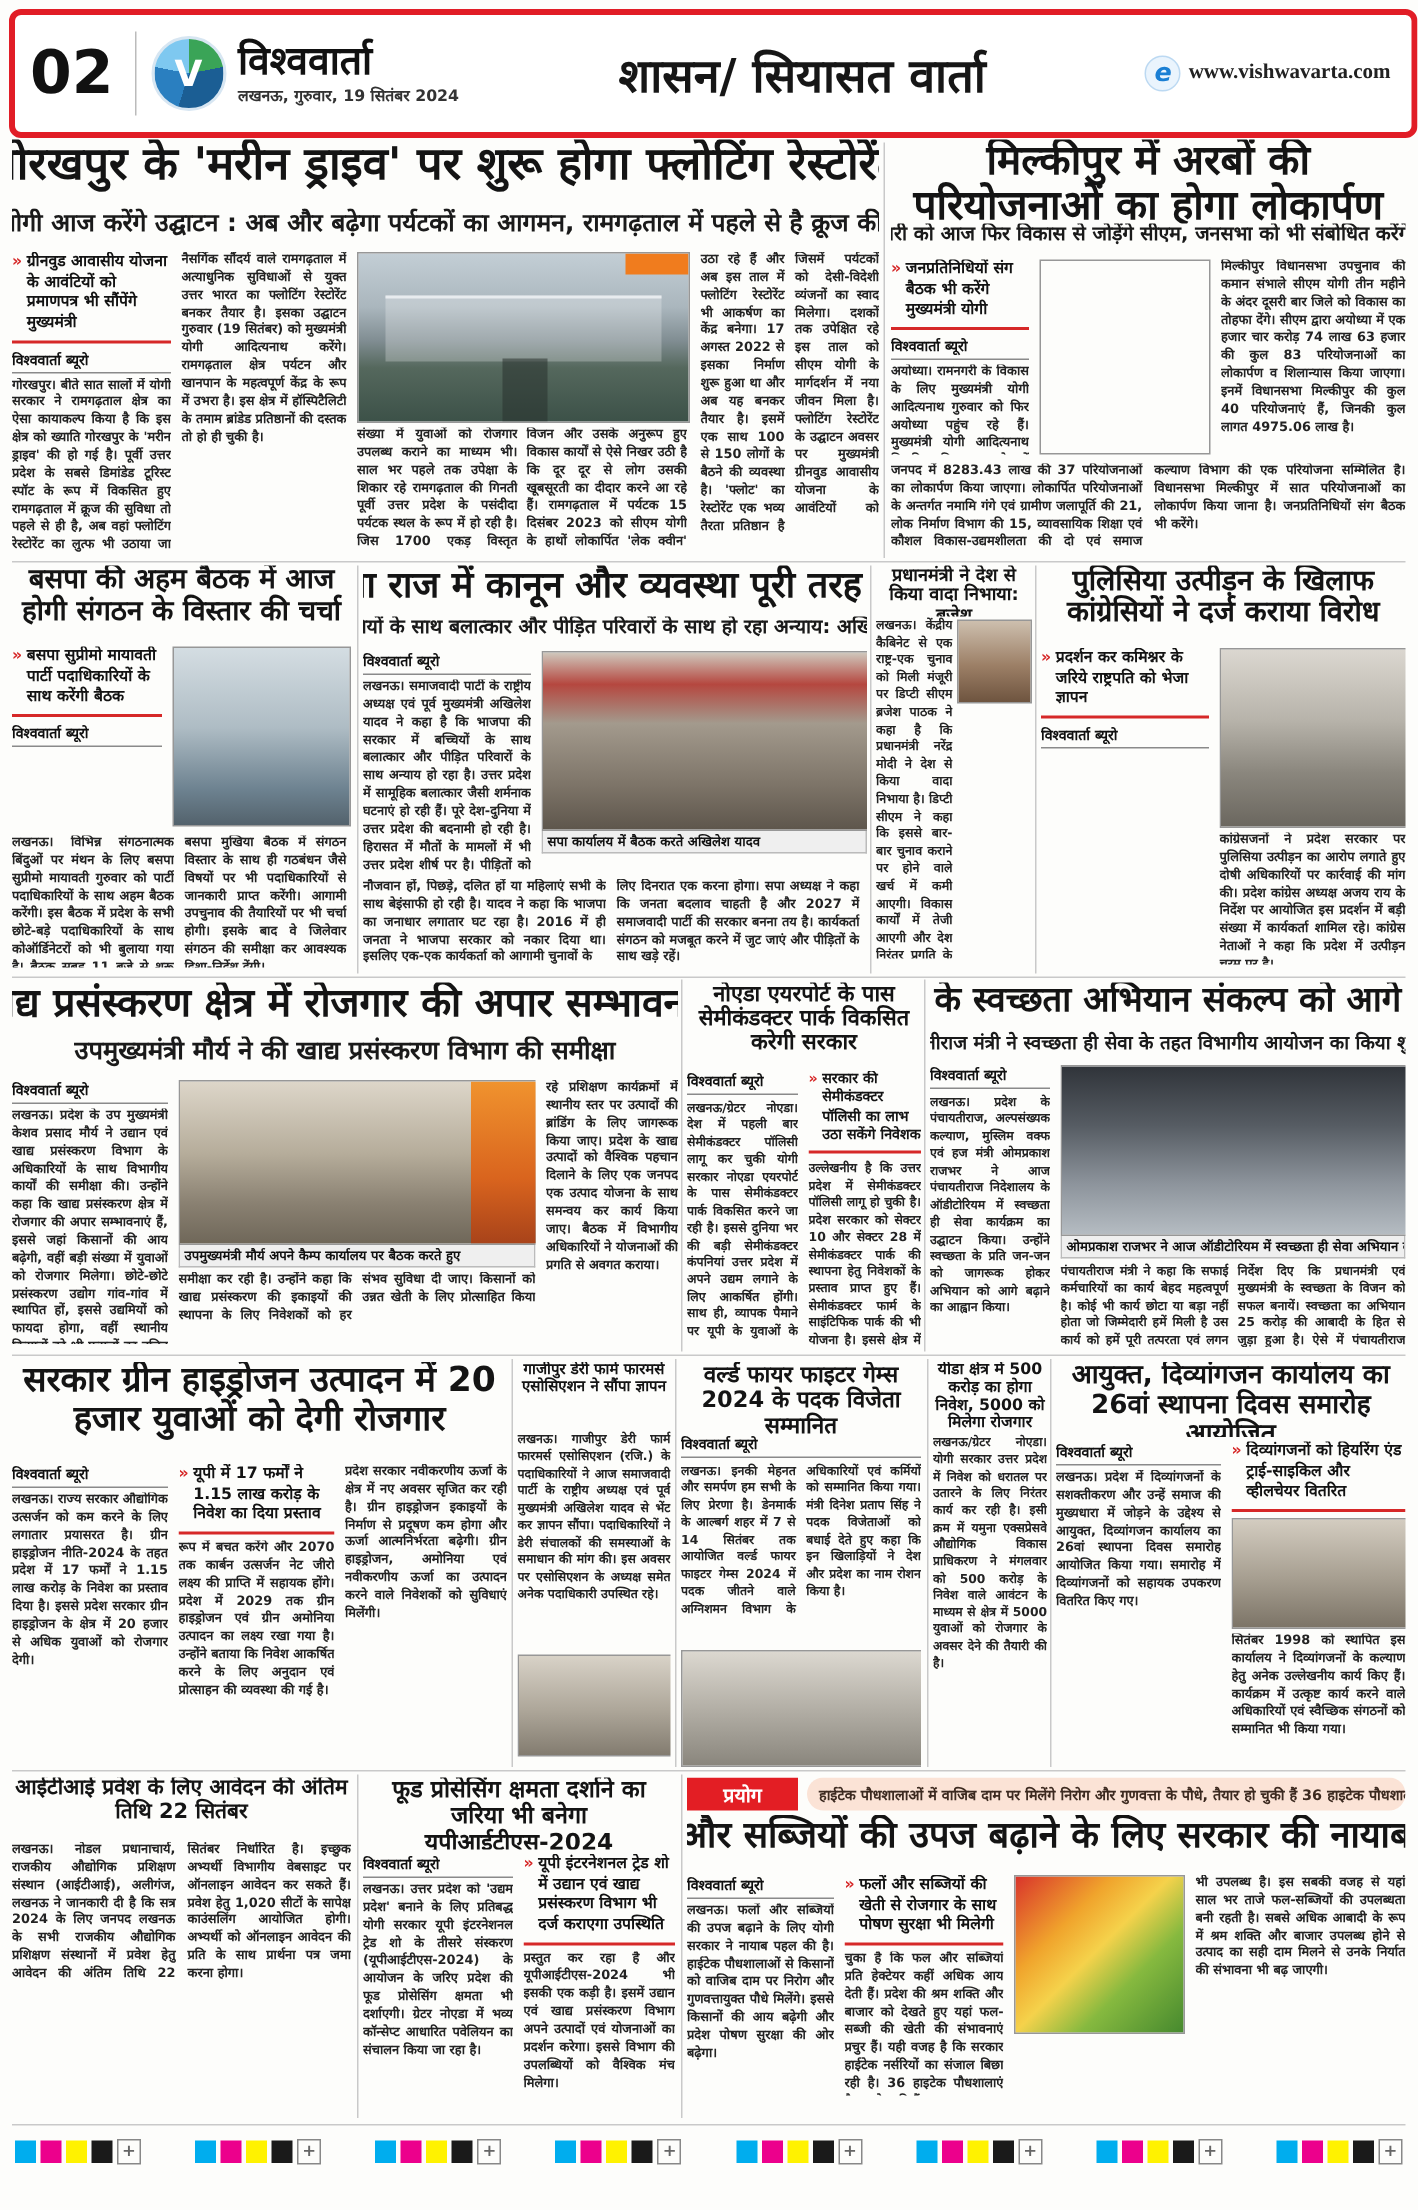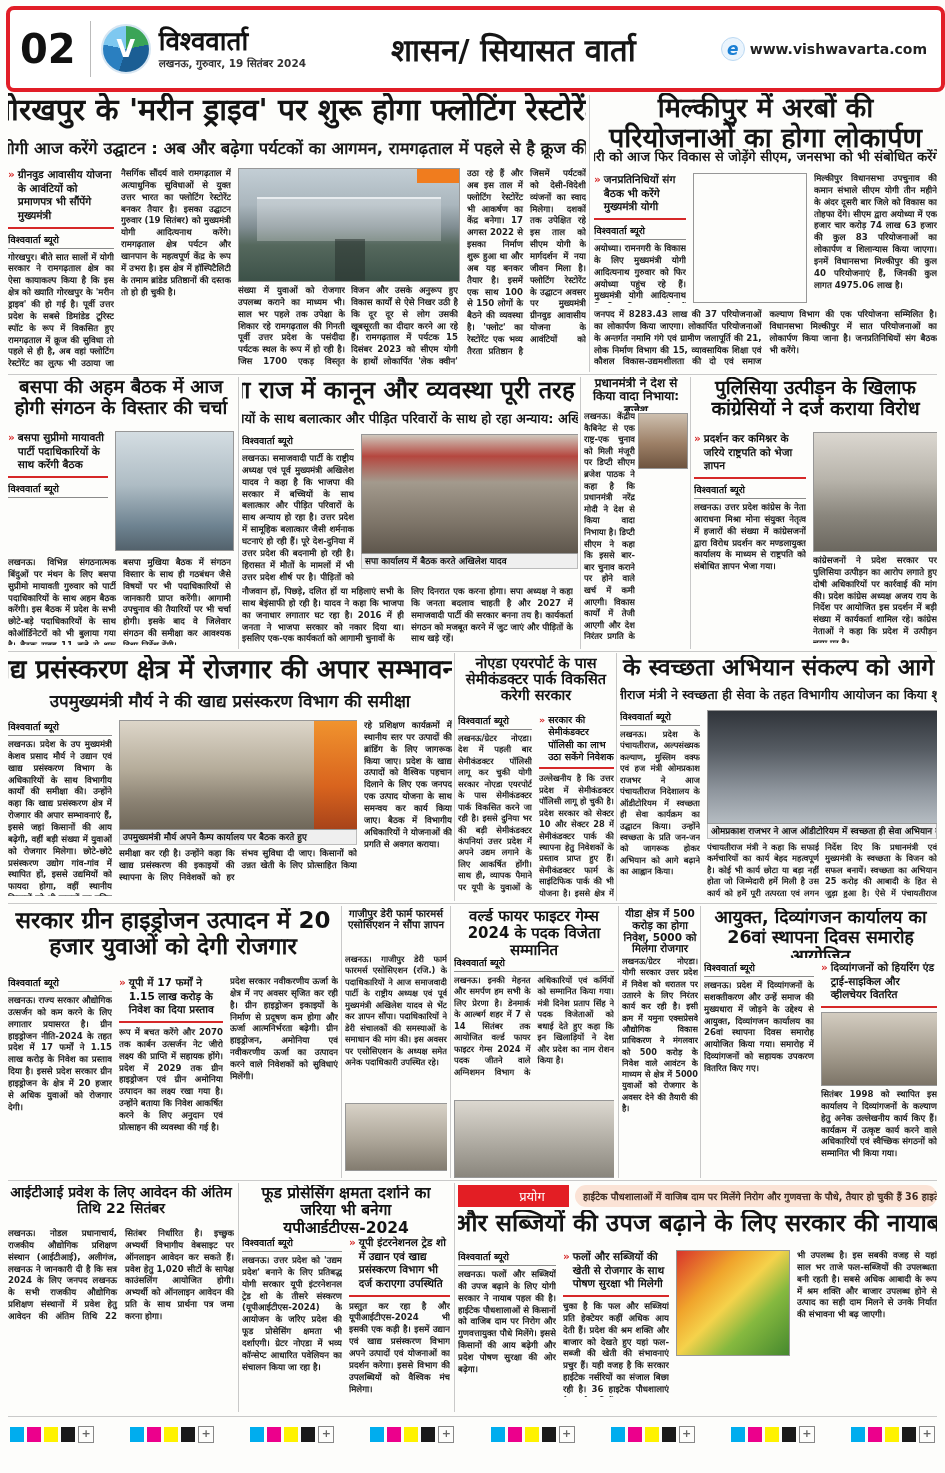--- a/index.html
+++ b/index.html
@@ -18,21 +18,21 @@
                display:flex;align-items:center;justify-content:center;
                color:#fff;font-weight:800;font-size:24px;border:2px solid #d7e6f2;}
   .brand-col{display:flex;flex-direction:column;gap:2px;}
   .brand{font-size:26px;font-weight:800;color:#111;line-height:1;}
   .edition{font-size:10.5px;font-weight:700;color:#333;}
   .section-title{flex:1;text-align:center;font-size:31px;font-weight:800;color:#161616;}
   .site{display:flex;align-items:center;gap:5px;padding-right:14px;}
   .eicon{width:22px;height:22px;border-radius:50%;background:#eaf4fd;color:#1a7fd4;
          font-weight:800;font-style:italic;font-size:17px;display:flex;align-items:center;
          justify-content:center;border:1px solid #bcd9f2;}
-  .url{font-size:14px;font-weight:800;color:#222;}
+  .url{font-size:14px;font-weight:800;color:#222;font-family:Liberation Serif, serif;}
   
   .vr{position:absolute;width:1px;background:#c9c9c9;}
   .hr{position:absolute;height:1px;background:#c9c9c9;left:8px;width:929px;}
   
   .hlw{display:flex;justify-content:center;overflow:hidden;}
   .hl{font-weight:800;color:#141414;white-space:nowrap;line-height:1.1;}
   .hl2{font-weight:800;color:#141414;text-align:center;line-height:1.12;overflow:hidden;}
   .sub{font-weight:700;color:#1a1a1a;white-space:nowrap;line-height:1.2;}
   
   .bt{font-size:8.6px;line-height:1.38;text-align:justify;color:#232323;overflow:hidden;font-weight:bold;}
@@ -40,22 +40,22 @@
           padding-bottom:2px;margin-bottom:3px;}
   .bullet{display:flex;gap:3px;font-weight:700;font-size:10.5px;line-height:1.3;color:#131313;
           border-bottom:2.5px solid #d62828;padding-bottom:4px;margin-bottom:4px;}
   .chev{color:#d62828;font-weight:800;flex:none;}
   .photo{border:1px solid #979797;position:relative;overflow:hidden;flex:none;}
   .cap{font-size:8.8px;font-weight:700;background:#efefef;border:1px solid #bbb;border-top:none;
        padding:1px 3px;color:#111;overflow:hidden;white-space:nowrap;}
   .row{display:flex;gap:7px;}
   .col{overflow:hidden;}
   
-  .badge{background:#e31e24;color:#fff;font-weight:400;font-size:13px;display:flex;
-         align-items:center;justify-content:center;flex:none;padding-left:37px;}
+  .badge{background:#e31e24;color:#fff;font-weight:700;font-size:13px;display:flex;
+         align-items:center;justify-content:center;flex:none;}
   .strap{background:#fbe3d6;border-radius:12px;color:#3c2a20;font-weight:700;font-size:9.6px;
          display:flex;align-items:center;padding:0 8px;overflow:hidden;white-space:nowrap;flex:1;}
   
   .cbars{position:absolute;left:10px;top:1426px;width:925px;display:flex;justify-content:space-between;}
   .cgrp{display:flex;gap:3px;align-items:center;}
   .sw{width:14px;height:15px;}
   .sw.c{background:#00adee}.sw.m{background:#ec008c}.sw.y{background:#fff200}.sw.k{background:#1a1a1a}
   .reg{width:14px;height:15px;border:1px solid #888;color:#666;font-size:11px;line-height:13px;
        text-align:center;font-weight:700;}
 </style>
@@ -201,21 +201,20 @@
 
 <div class="art" style="left:694px;top:377px;width:243px;height:272px">
   <div class="hl2" style="font-size:19px;height:52px">पुलिसिया उत्पीड़न के खिलाफ कांग्रेसियों ने दर्ज कराया विरोध</div>
   <div class="row" style="margin-top:3px;height:212px">
     <div class="col" style="width:112px">
       <div class="bullet">
         <span class="chev">»</span>
         <span>प्रदर्शन कर कमिश्नर के जरिये राष्ट्रपति को भेजा ज्ञापन</span>
       </div>
       <div class="byline">विश्ववार्ता ब्यूरो</div>
-      <div class="bt" style="height:130px">लखनऊ। उत्तर प्रदेश कांग्रेस के नेता आराधना मिश्रा मोना संयुक्त नेतृत्व में हजारों की संख्या में कांग्रेसजनों द्वारा विरोध प्रदर्शन कर मण्डलायुक्त कार्यालय के माध्यम से राष्ट्रपति को संबोधित ज्ञापन भेजा गया।</div>
     </div>
     <div class="col" style="flex:1">
       <div class="photo" style="width:100%;height:118px;background:linear-gradient(180deg,#dbd7d0 0%,#b7b3aa 40%,#8a867d 70%,#6b675f 100%)"></div>
       <div class="bt" style="margin-top:3px;height:88px">कांग्रेसजनों ने प्रदेश सरकार पर पुलिसिया उत्पीड़न का आरोप लगाते हुए दोषी अधिकारियों पर कार्रवाई की मांग की। प्रदेश कांग्रेस अध्यक्ष अजय राय के निर्देश पर आयोजित इस प्रदर्शन में बड़ी संख्या में कार्यकर्ता शामिल रहे। कांग्रेस नेताओं ने कहा कि प्रदेश में उत्पीड़न चरम पर है।</div>
     </div>
   </div>
 </div>
 
 <div class="art" style="left:8px;top:655px;width:444px;height:246px">
   <div class="hlw" style="height:36px">

